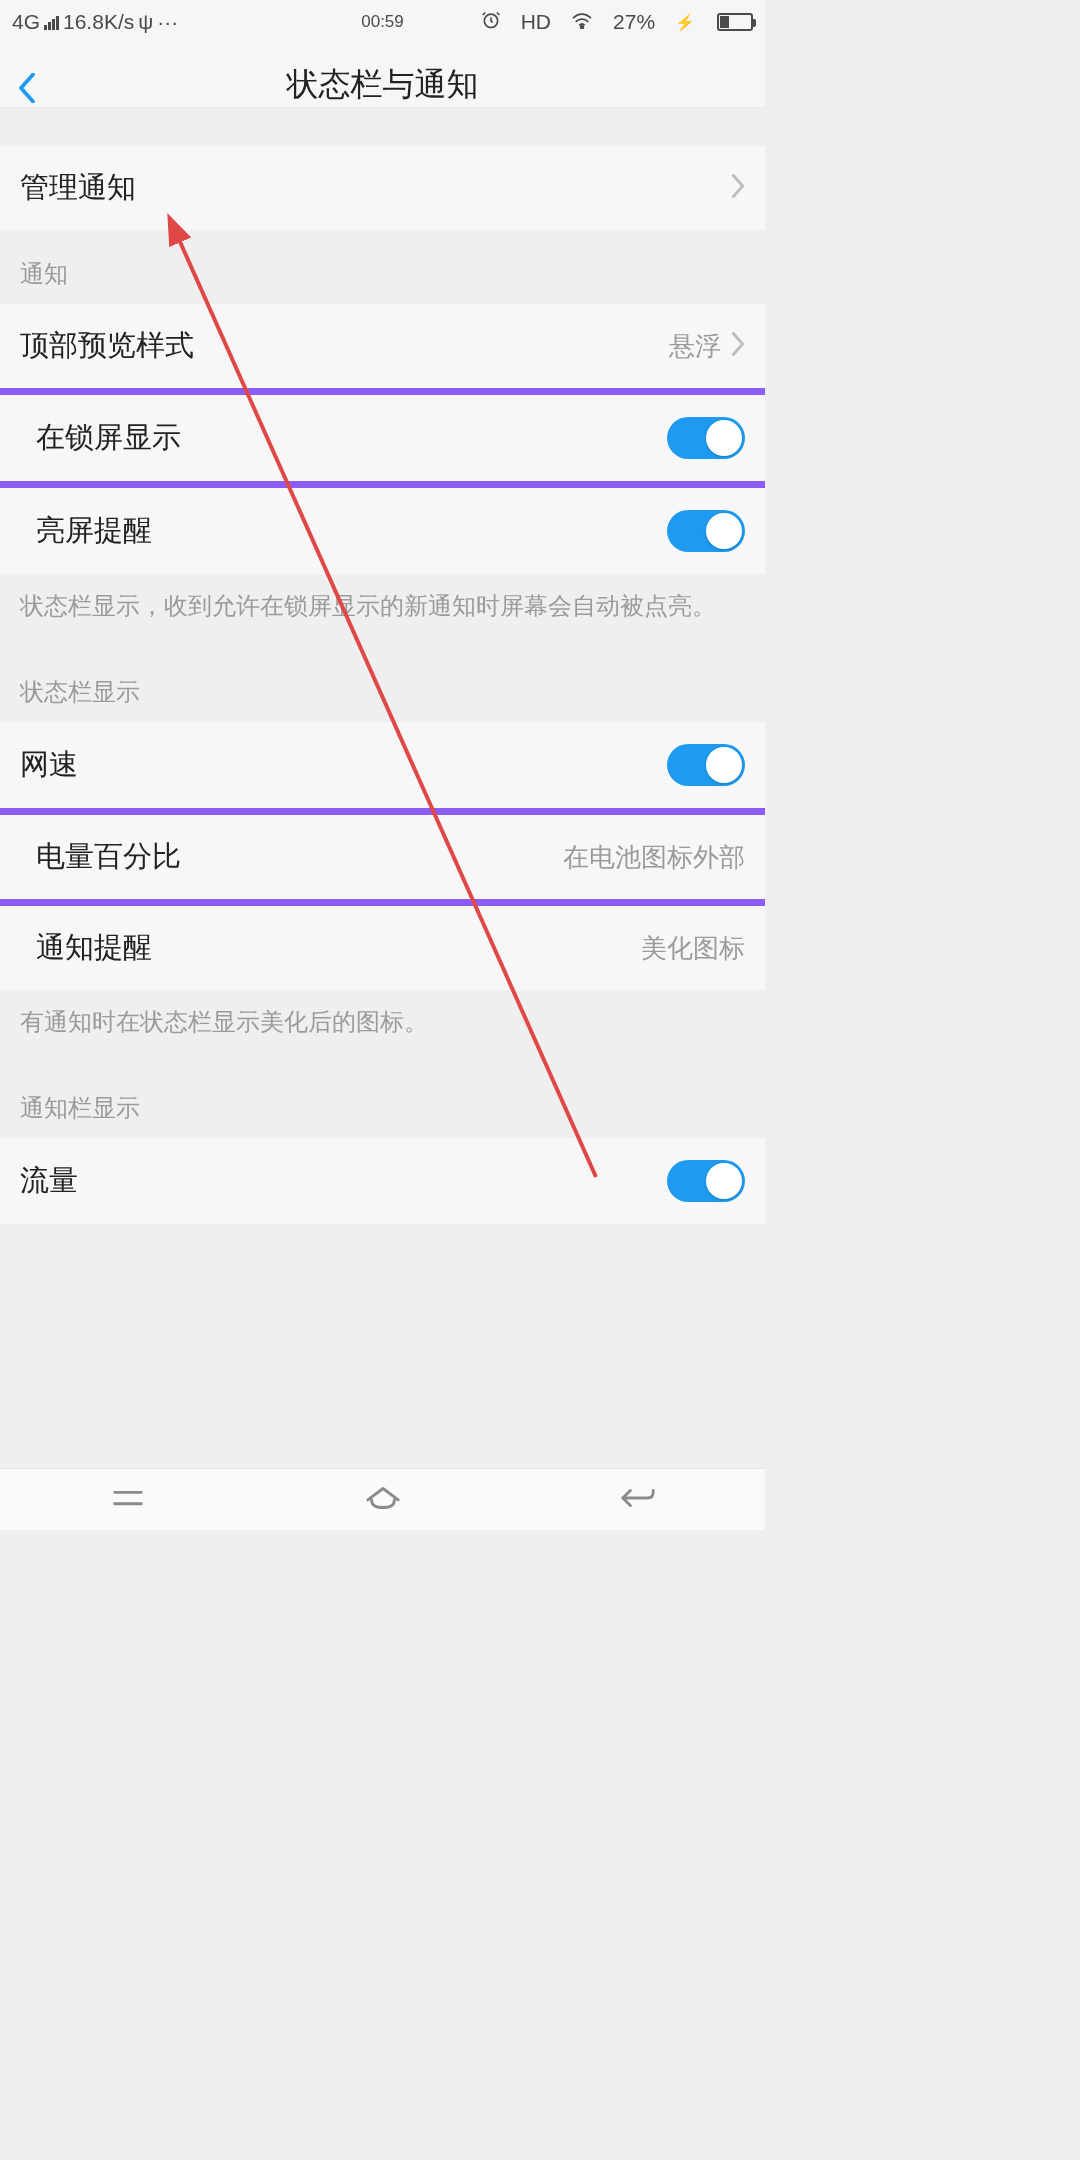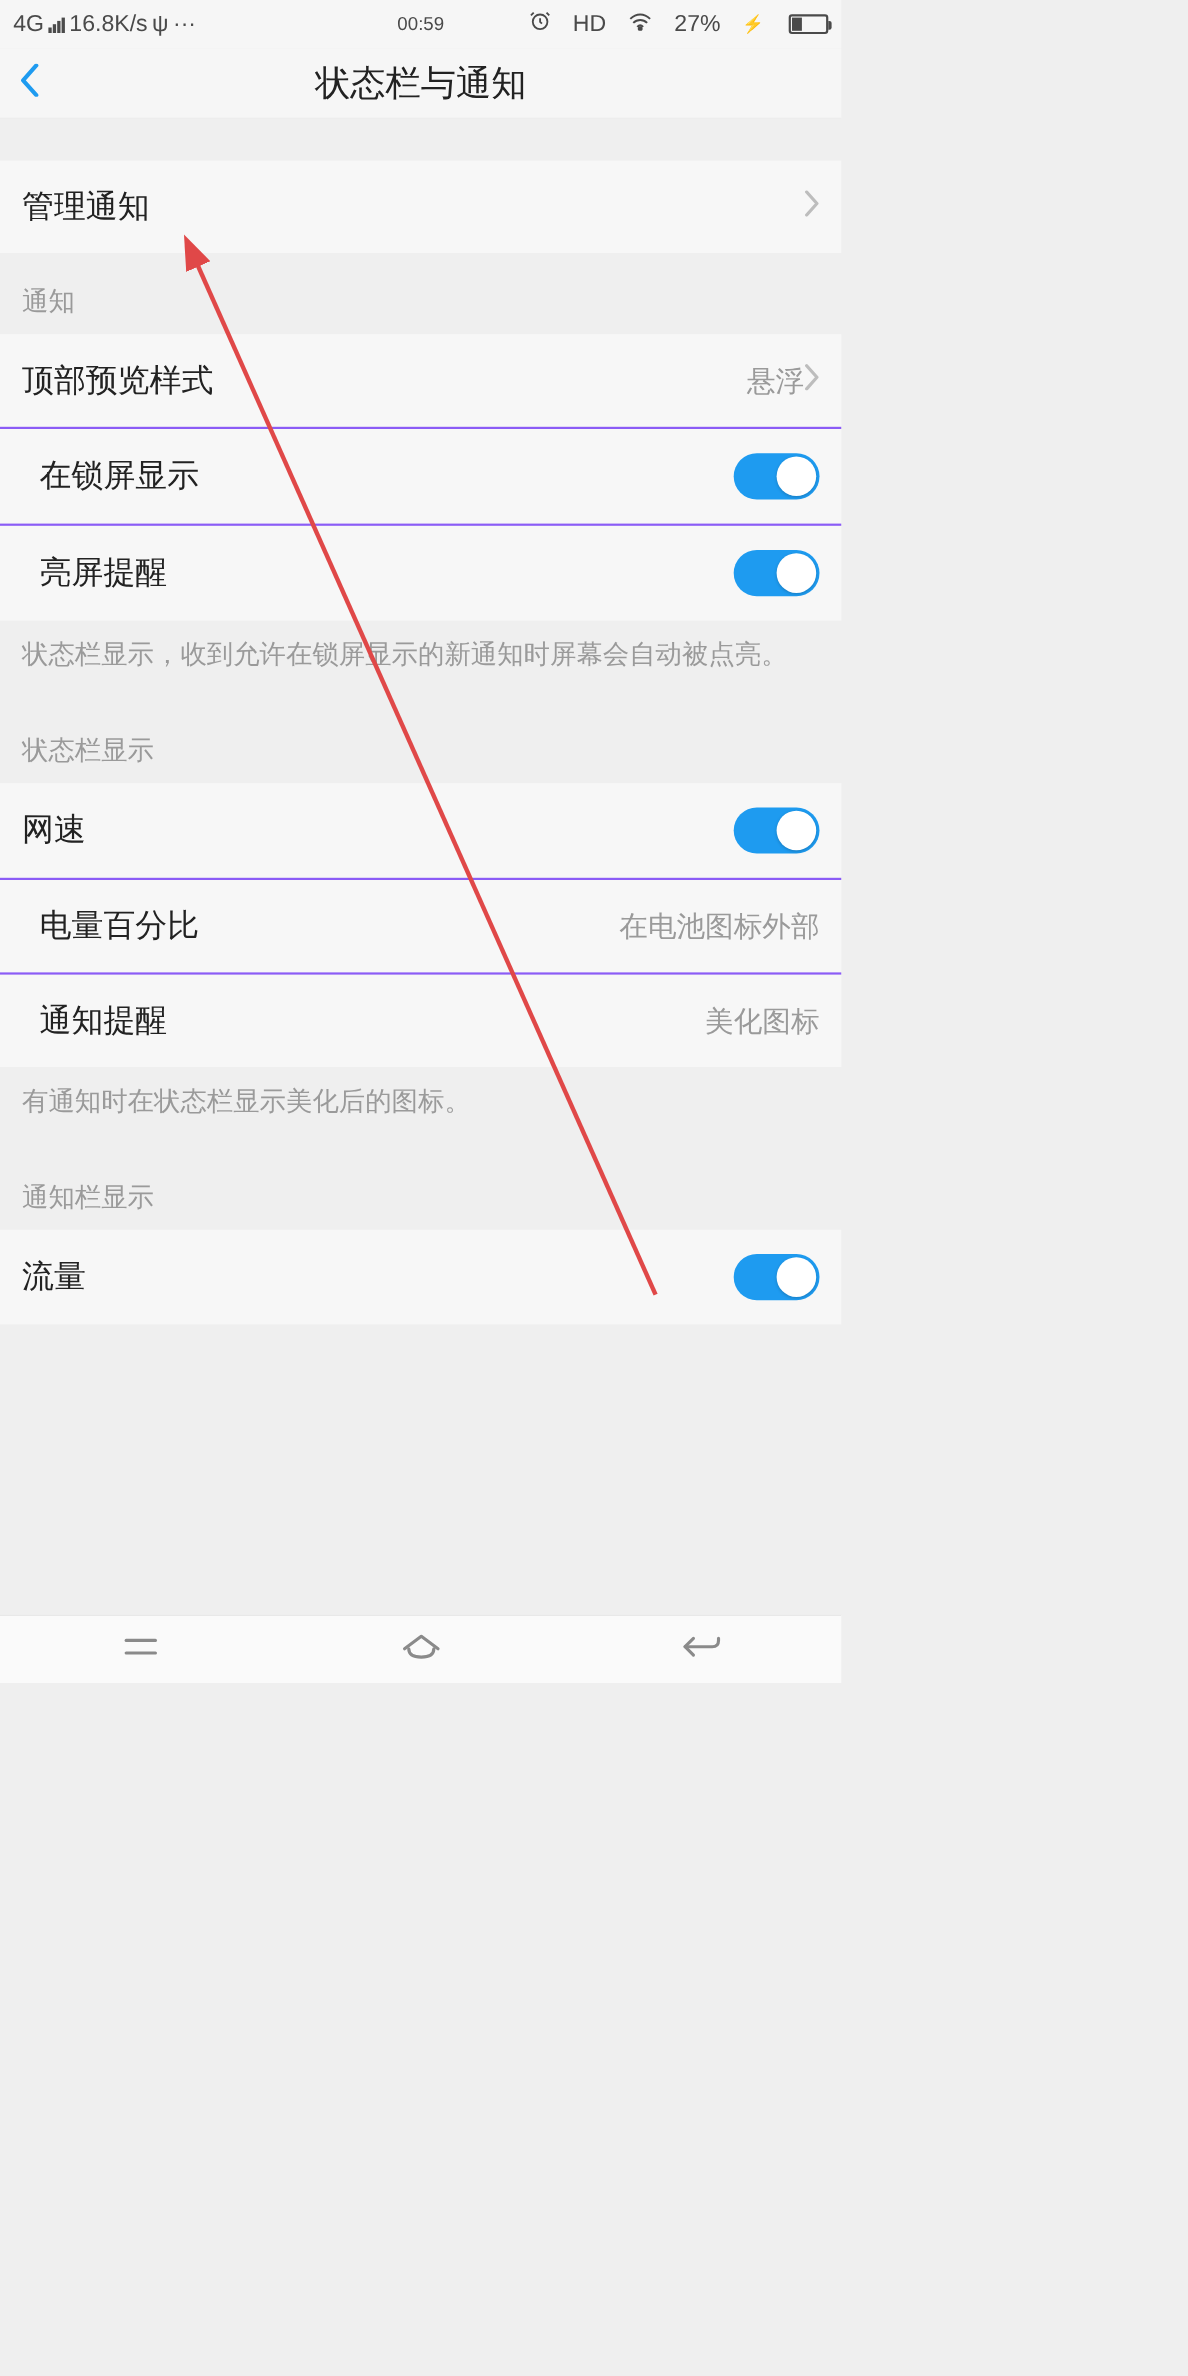--- a/index.html
+++ b/index.html
@@ -25,21 +25,21 @@
     .status-right { display: flex; align-items: center; gap: 20px; }
     .status-center { position: absolute; left: 50%; transform: translateX(-50%); font-size: 17px; color: #4a4a4a; }
     .signal-bars { display: inline-flex; align-items: flex-end; gap: 1px; height: 16px; }
     .signal-bars span { width: 3px; background: #4a4a4a; }
     .signal-bars span:nth-child(1){height:5px;} .signal-bars span:nth-child(2){height:8px;}
     .signal-bars span:nth-child(3){height:11px;} .signal-bars span:nth-child(4){height:14px;}
     .header {
       height: 64px;
       background: #f6f6f6;
       display: flex;
-      align-items: center;
+      align-items: flex-end;
       position: relative;
       border-bottom: 1px solid #ececec;
     }
     .back-icon { padding: 0 18px; }
     .back-icon svg { width: 18px; height: 30px; }
     .header-title {
       position: absolute; left: 50%; transform: translateX(-50%);
       font-size: 32px; color: #222; font-weight: 500;
     }
     .list-group { background: #f7f7f7; }
@@ -47,22 +47,22 @@
     .section-header {
       font-size: 24px; color: #9a9a9a;
       padding: 28px 20px 14px 20px;
     }
     .row {
       background: #f7f7f7;
       display: flex; align-items: center; justify-content: space-between;
       padding: 22px 20px;
       font-size: 29px; color: #222;
     }
-    .row + .row { border-top: 2px solid #8b5cf6; padding-left: 36px; }
-    .row .right { display: flex; align-items: center; gap: 0; }
+    .row + .row { border-top: 7px solid #8b5cf6; padding-left: 36px; }
+    .row .right { display: flex; align-items: center; gap: 10px; }
     .row .value { font-size: 26px; color: #9a9a9a; }
     .chevron svg { width: 14px; height: 24px; }
     .footer-text {
       font-size: 24px; color: #9a9a9a;
       padding: 14px 20px 24px 20px; line-height: 1.5;
     }
     .toggle {
       width: 78px; height: 42px; border-radius: 21px;
       position: relative; background: #1e9bf0;
     }

